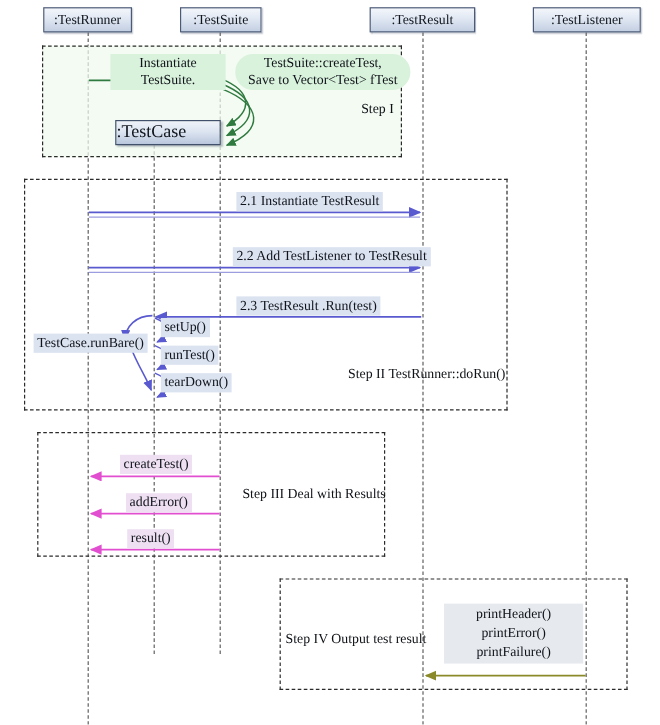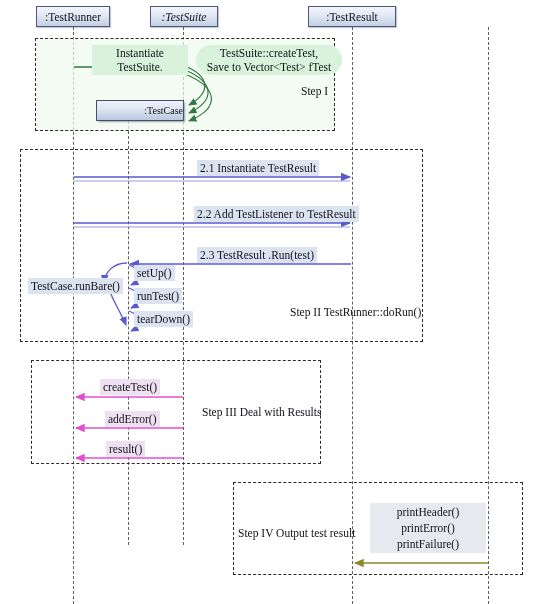--- a/index.html
+++ b/index.html
@@ -44,22 +44,22 @@
   .frame.tinted-green {
     background: rgba(238, 249, 238, 0.72);
   }
   .obj-box {
     position: absolute;
     box-sizing: border-box;
     height: 21px;
     border: 1.2px solid #41506b;
     background: linear-gradient(to bottom, #eef2f9 0%, #dde5f1 45%, #b9c7dd 100%);
     box-shadow: 1.5px 1.5px 1.5px rgba(80,90,110,0.4);
-    text-align: right;
-    font-size: 10px;
+    text-align: left;
+    font-size: 15px;
     line-height: 19px;
     color: #11151c;
     white-space: nowrap;
   }
   .msg-label {
     position: absolute;
     font-size: 11.5px;
     line-height: 14px;
     color: #10131a;
     white-space: nowrap;
@@ -99,22 +99,23 @@
   <div class="lifeline" style="left:352px; top:27px; height:577px;"></div>
   <div class="lifeline" style="left:488px; top:27px; height:577px;"></div>
   <div class="lifeline" style="left:128px; top:121px; height:424px;"></div>
 
   <div class="frame tinted-green" style="left:35px;  top:38px;  width:300px; height:93px;"></div>
   <div class="frame" style="left:20px;  top:149px; width:403px; height:193px;"></div>
   <div class="frame" style="left:31px;  top:360px; width:290px; height:104px;"></div>
   <div class="frame" style="left:233px; top:482px; width:290px; height:93px;"></div>
 
   <div class="lifeline-head" style="left:36px;  top:6px; width:74px;">:TestRunner</div>
-  <div class="lifeline-head" style="left:150px; top:6px; width:68px;font-style:italic;">:TestSuite</div>
+  <div class="lifeline-head" style="left:150px; top:6px; width:68px;">:TestSuite</div>
   <div class="lifeline-head" style="left:308px; top:6px; width:88px;">:TestResult</div>
+  <div class="lifeline-head" style="left:444px; top:6px; width:90px;">:TestListener</div>
 
   <div class="obj-box" style="left:96px; top:100px; width:88px;">:TestCase</div>
 
   <svg class="overlay" xmlns="http://www.w3.org/2000/svg">
     <defs>
       <marker id="ah-blue" markerWidth="7" markerHeight="7" refX="6.2" refY="3" orient="auto">
         <path d="M0,0 L7,3 L0,6 z" fill="#5a5ad0"></path>
       </marker>
       <marker id="ah-blue-l" markerWidth="7" markerHeight="7" refX="6.2" refY="3" orient="auto">
         <path d="M0,0 L7,3 L0,6 z" fill="#5a5ad0"></path>

